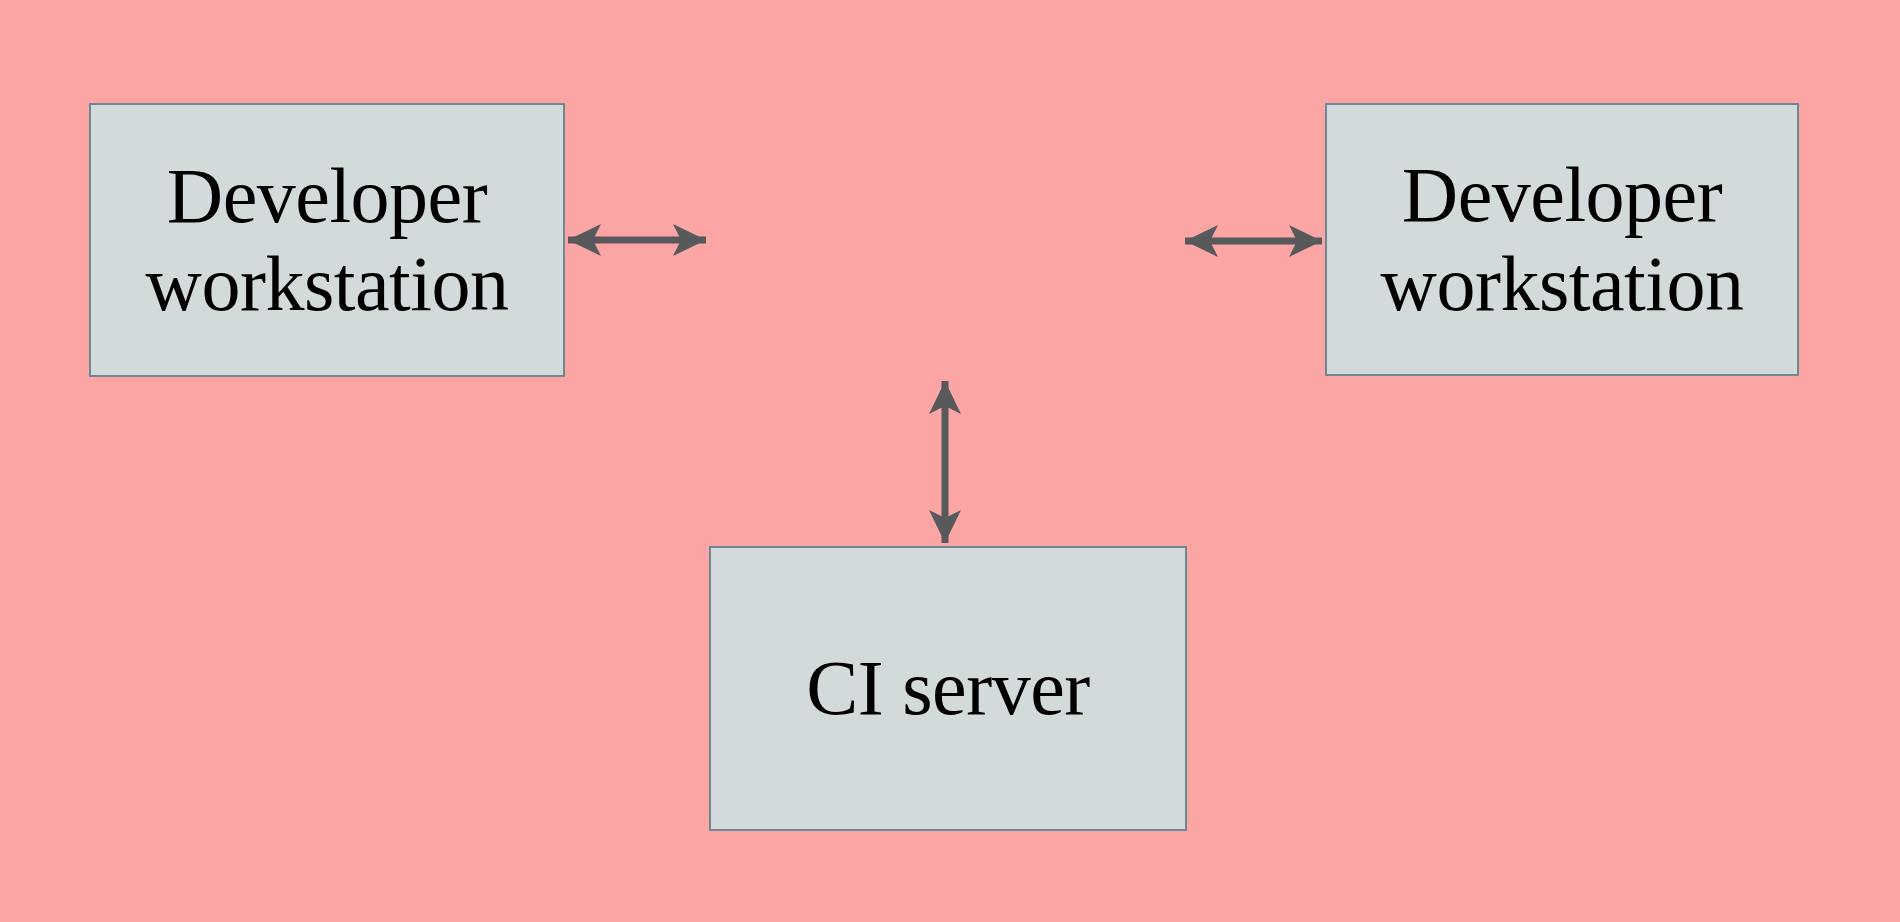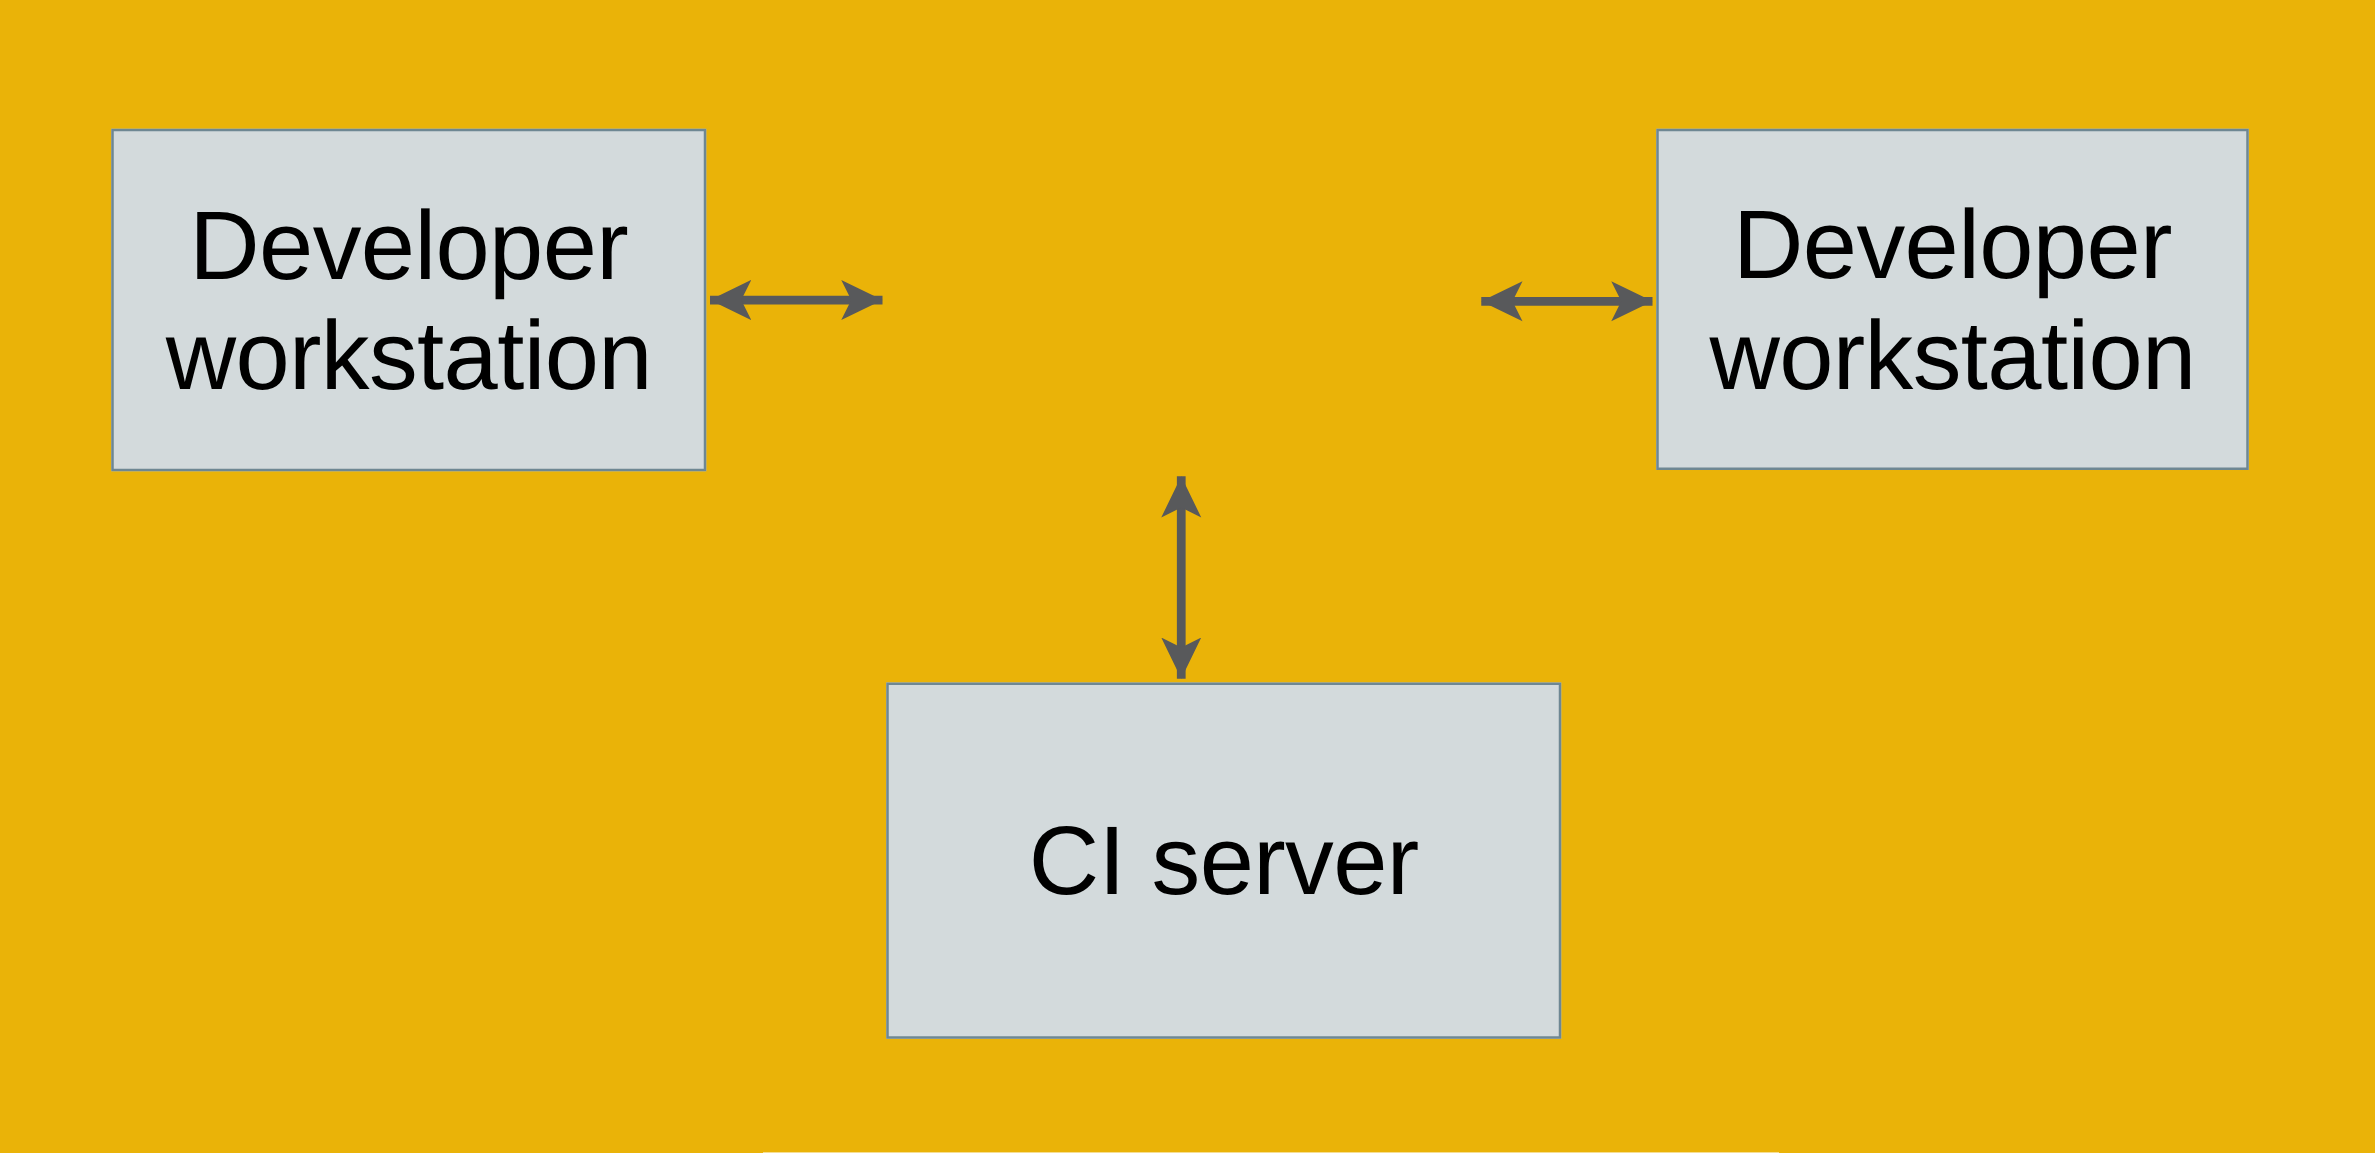--- a/index.html
+++ b/index.html
@@ -4,23 +4,23 @@
 <style>
   html, body {
     margin: 0;
     padding: 0;
     background: #ffffff;
   }
   .canvas {
     position: relative;
     width: 1900px;
     height: 922px;
-    background: #eab308;
+    background: #fca5a5;
     overflow: hidden;
-    font-family: Liberation Sans, sans-serif;
+    font-family: Liberation Serif, serif;
   }
   .edges {
     position: absolute;
     left: 0;
     top: 0;
     width: 1900px;
     height: 922px;
     pointer-events: none;
   }
   .node {
@@ -36,21 +36,21 @@
   .node-label {
     white-space: pre-line;
     font-size: 78px;
     line-height: 1.13;
     letter-spacing: -0.5px;
     color: #000000;
   }
   .node-dev-left   { left: 89px;   top: 103px; width: 476px; height: 274px; }
   .node-cache      { left: 709px;  top: 103px; width: 473px; height: 274px; }
   .node-dev-right  { left: 1325px; top: 103px; width: 474px; height: 273px; }
-  .node-ci         { left: 709px;  top: 546px; width: 540px; height: 285px; }
+  .node-ci         { left: 709px;  top: 546px; width: 478px; height: 285px; }
 </style>
 </head>
 <body>
 
 <div class="canvas">
 
   <svg class="edges" width="1900" height="922" viewBox="0 0 1900 922" xmlns="http://www.w3.org/2000/svg">
     <defs>
       <marker id="ah" markerUnits="userSpaceOnUse" markerWidth="36" markerHeight="36" refX="33" refY="17" orient="auto-start-reverse">
         <polygon points="33,17 0,1 8,17 0,33" fill="#58595b"></polygon>

